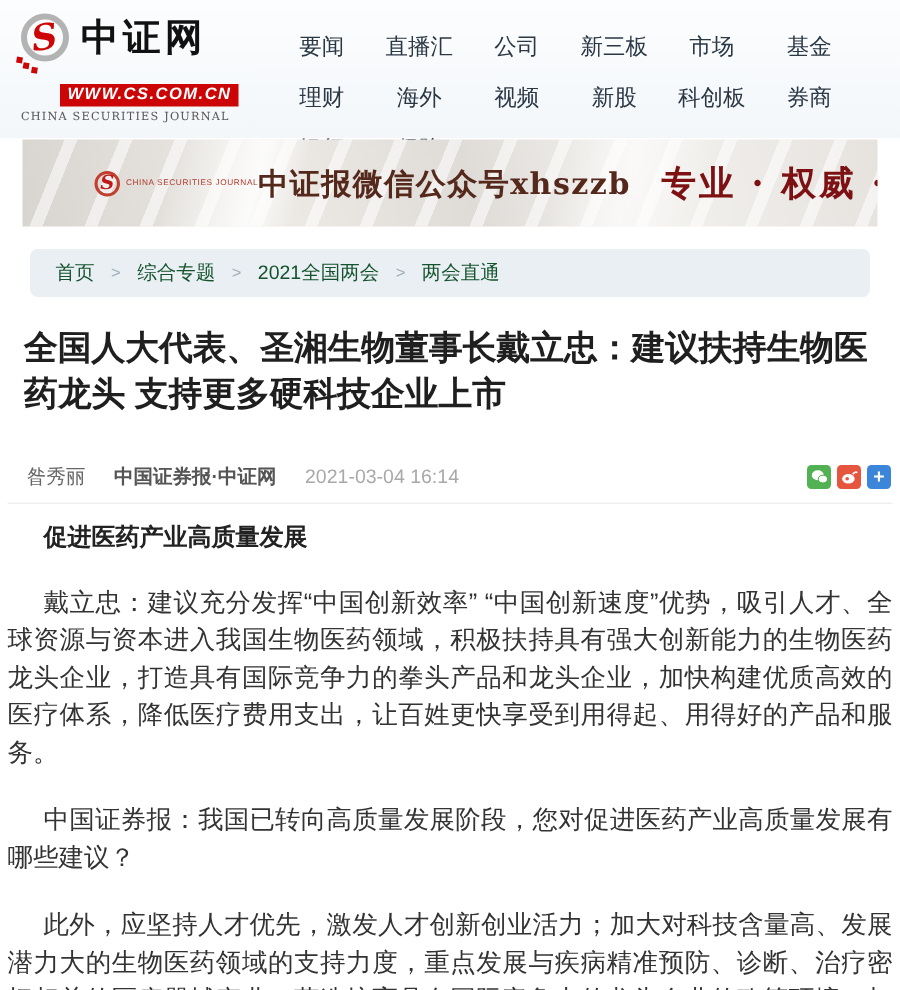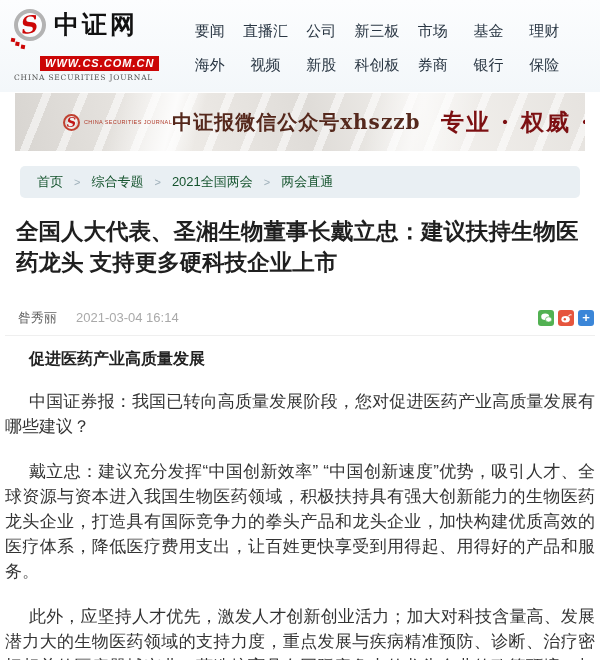--- a/index.html
+++ b/index.html
@@ -36,21 +36,21 @@
   .url-band {
     margin:15px 0 0 26px; background:#cc0606; color:#fff; font-weight:bold; font-style:italic;
     font-size:11px; letter-spacing:1px; padding:1px 5px 2px; display:inline-block;
   }
   .slogan-cn {
     font-size:13.5px; font-weight:bold; color:#1a1a1a; letter-spacing:2.5px; margin-top:3px;
     font-family:"DejaVu Serif", serif; font-style:italic;
   }
   .slogan-en { font-size:7.5px; color:#555; letter-spacing:0.8px; font-family:"DejaVu Serif", serif; margin-top:2px; }
 
-  .nav { flex:1; display:grid; grid-template-columns:repeat(7,1fr); row-gap:15px; margin:14px 10px 0 18px; }
+  .nav { flex:1; display:grid; grid-template-columns:repeat(6,1fr); row-gap:15px; margin:14px 10px 0 18px; }
   .nav a { text-decoration:none; color:#2a3744; font-size:15px; text-align:center; cursor:pointer; }
 
   
   .banner {
     margin:1px 15px 0; height:58px; position:relative; cursor:pointer;
     display:flex; align-items:center; overflow:hidden;
     background:
       linear-gradient(105deg, rgba(255,255,255,0) 18%, rgba(255,255,255,.85) 28%, rgba(255,255,255,0) 33%),
       linear-gradient(285deg, rgba(255,255,255,0) 20%, rgba(255,255,255,.6) 30%, rgba(255,255,255,0) 38%),
       repeating-linear-gradient(112deg, rgba(255,255,255,0) 0 26px, rgba(255,255,255,.55) 26px 34px),
@@ -157,20 +157,21 @@
   <a>2021全国两会</a>
   <span class="sep">&gt;</span>
   <a>两会直通</a>
 </div>
 
 <div class="article">
   <h1 class="title">全国人大代表、圣湘生物董事长戴立忠：建议扶持生物医药龙头 支持更多硬科技企业上市</h1>
 
   <div class="byline">
     <span class="author">昝秀丽</span>
+    <span class="source">中国证券报·中证网</span>
     <span class="date">2021-03-04 16:14</span>
     <span class="share">
       <span class="ic ic-wechat">
         <svg width="11" height="10" viewBox="0 0 11 10">
             <ellipse cx="4.2" cy="3.8" rx="4" ry="3.3" fill="#fff"></ellipse>
             <ellipse cx="7.6" cy="6.4" rx="3.1" ry="2.6" fill="#fff" stroke="#52b152" stroke-width="0.7"></ellipse>
           </svg>
       </span>
       <span class="ic ic-weibo">
         <svg width="11" height="10" viewBox="0 0 11 10">
@@ -180,16 +181,16 @@
           </svg>
       </span>
       <span class="ic ic-more">+</span>
     </span>
   </div>
 
   <div class="divider"></div>
 
   <div class="section-heading">促进医药产业高质量发展</div>
 
+  <p>戴立忠：建议充分发挥“中国创新效率” “中国创新速度”优势，吸引人才、全球资源与资本进入我国生物医药领域，积极扶持具有强大创新能力的生物医药龙头企业，打造具有国际竞争力的拳头产品和龙头企业，加快构建优质高效的医疗体系，降低医疗费用支出，让百姓更快享受到用得起、用得好的产品和服务。</p>
   <p>中国证券报：我国已转向高质量发展阶段，您对促进医药产业高质量发展有哪些建议？</p>
-  <p>戴立忠：建议充分发挥“中国创新效率” “中国创新速度”优势，吸引人才、全球资源与资本进入我国生物医药领域，积极扶持具有强大创新能力的生物医药龙头企业，打造具有国际竞争力的拳头产品和龙头企业，加快构建优质高效的医疗体系，降低医疗费用支出，让百姓更快享受到用得起、用得好的产品和服务。</p>
   <p>此外，应坚持人才优先，激发人才创新创业活力；加大对科技含量高、发展潜力大的生物医药领域的支持力度，重点发展与疾病精准预防、诊断、治疗密切相关的医疗器械产业；营造培育具有国际竞争力的龙头企业的政策环境；加快科技成果转化和创新产品应用，培养更多具有国际竞争力的拳头产品，输出更多医疗健康领域的“中国方案”。</p>
 </div>
 
 </body></html>

